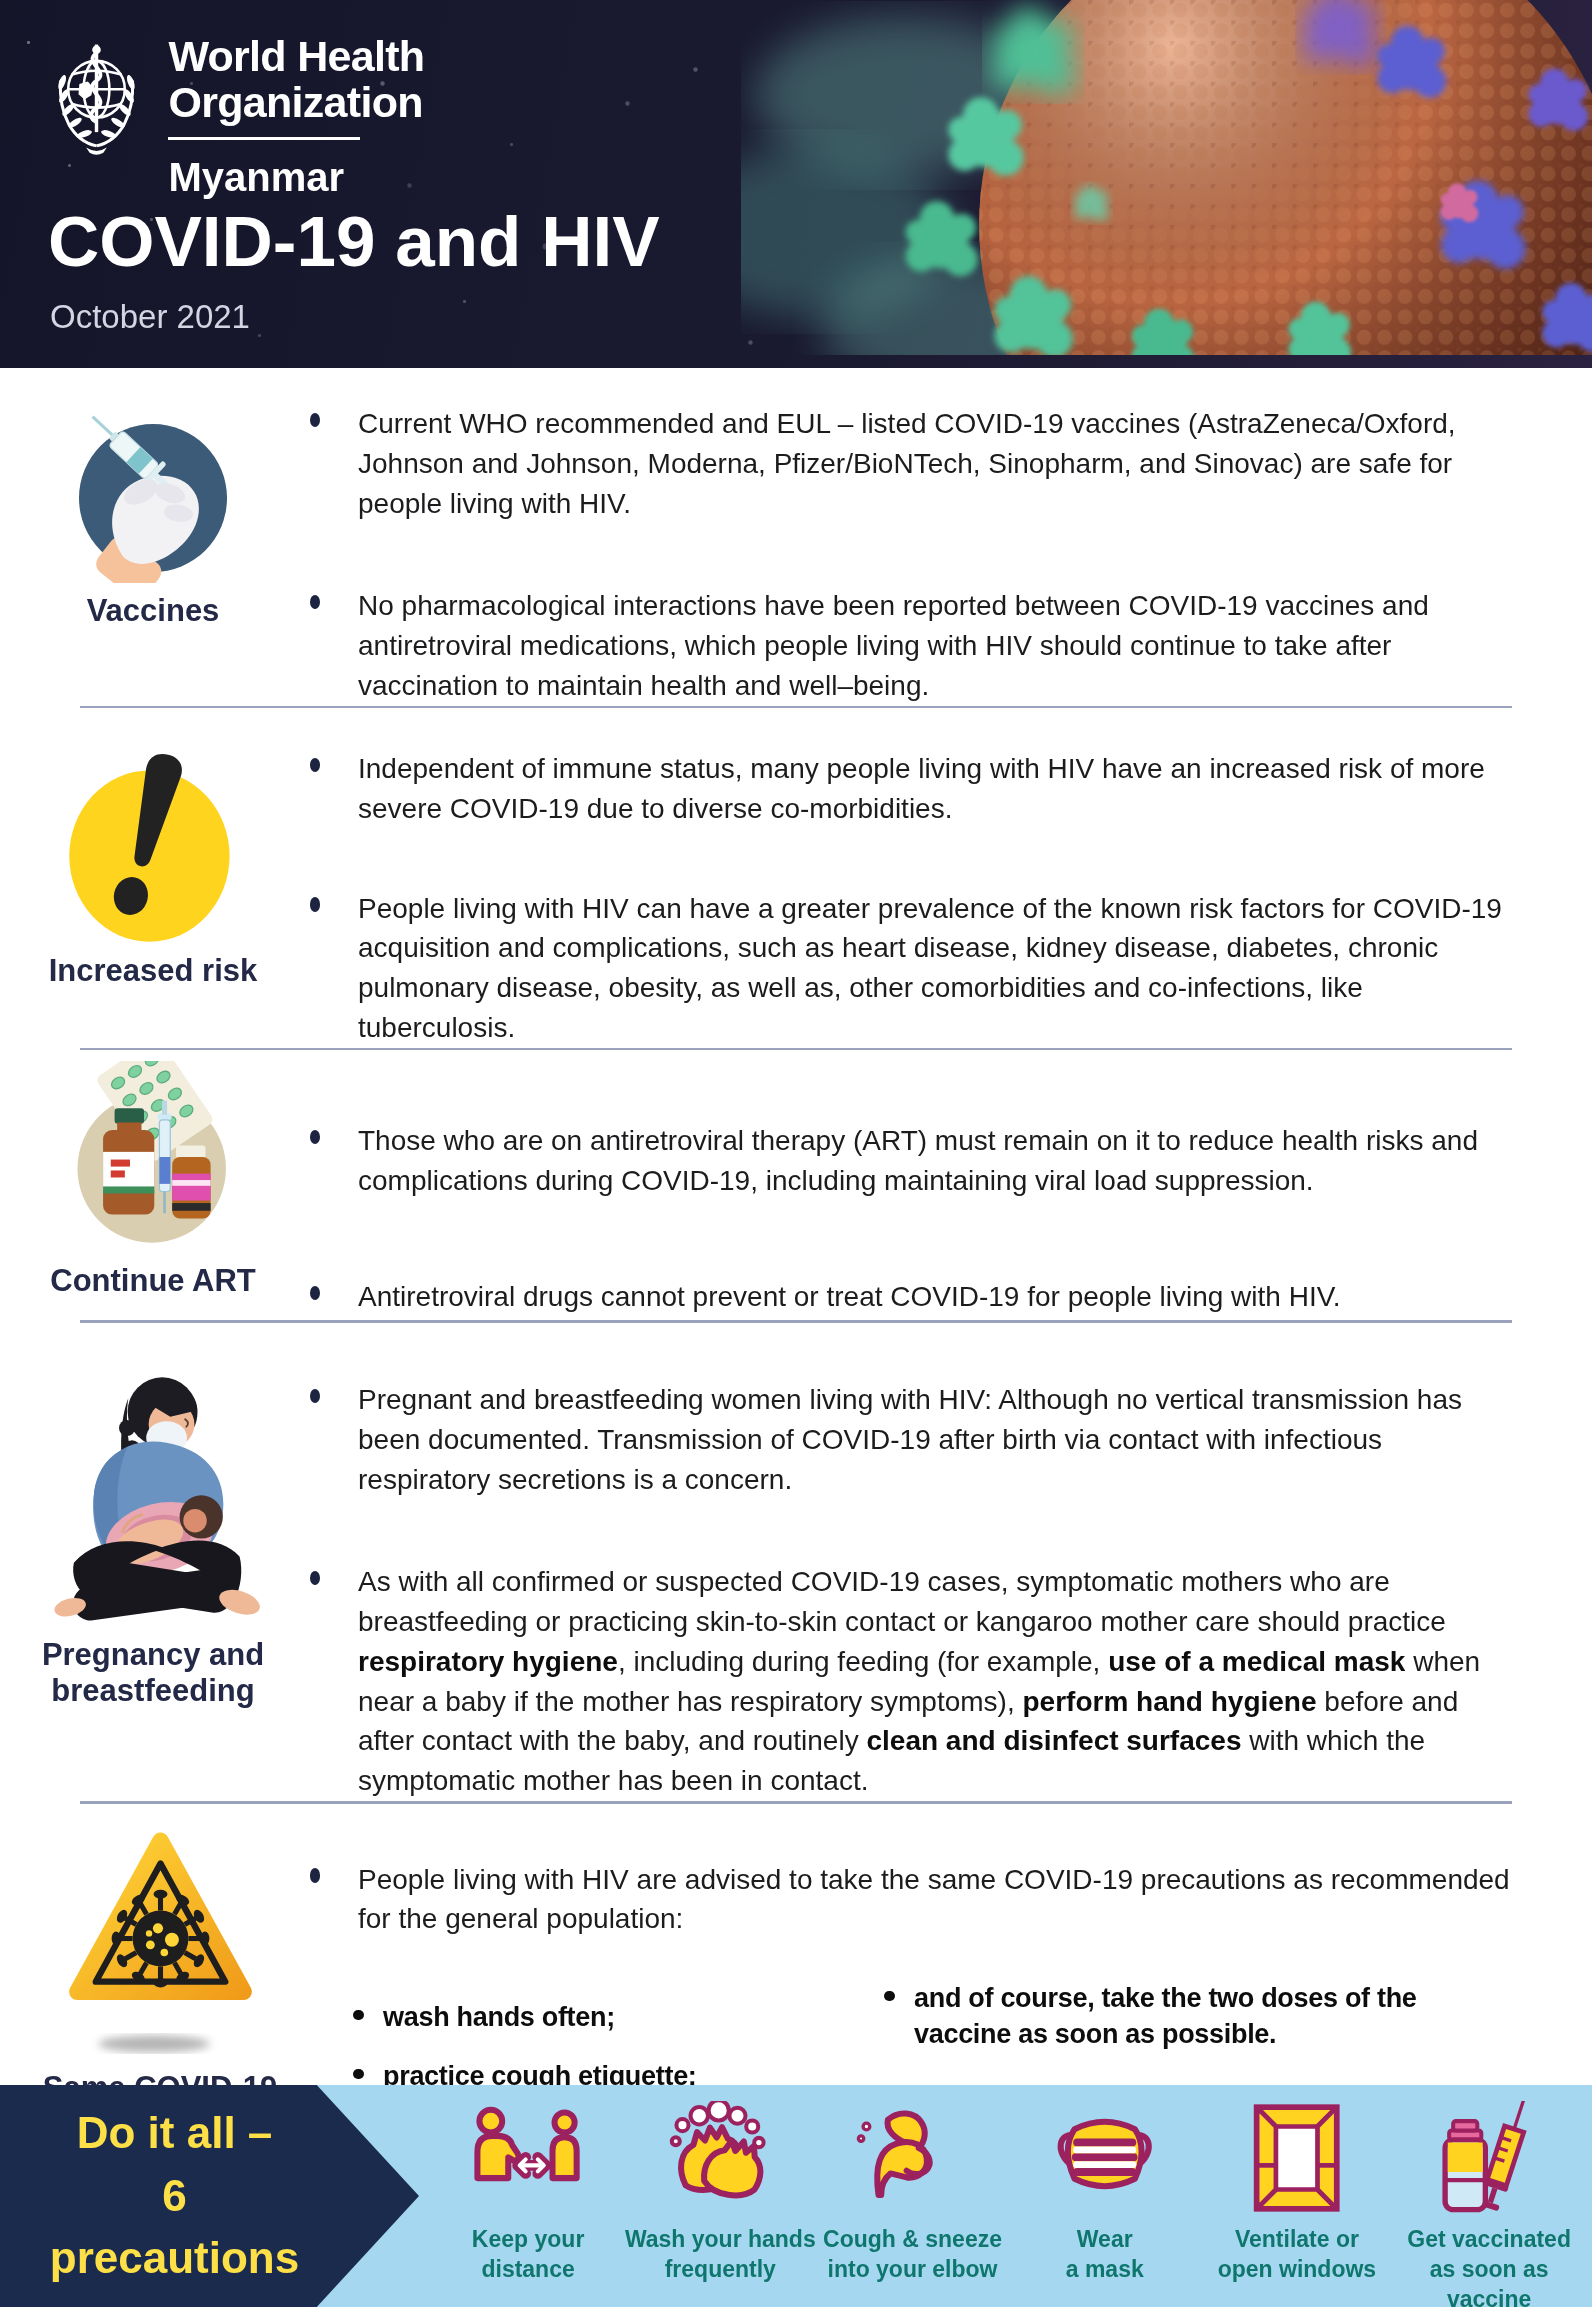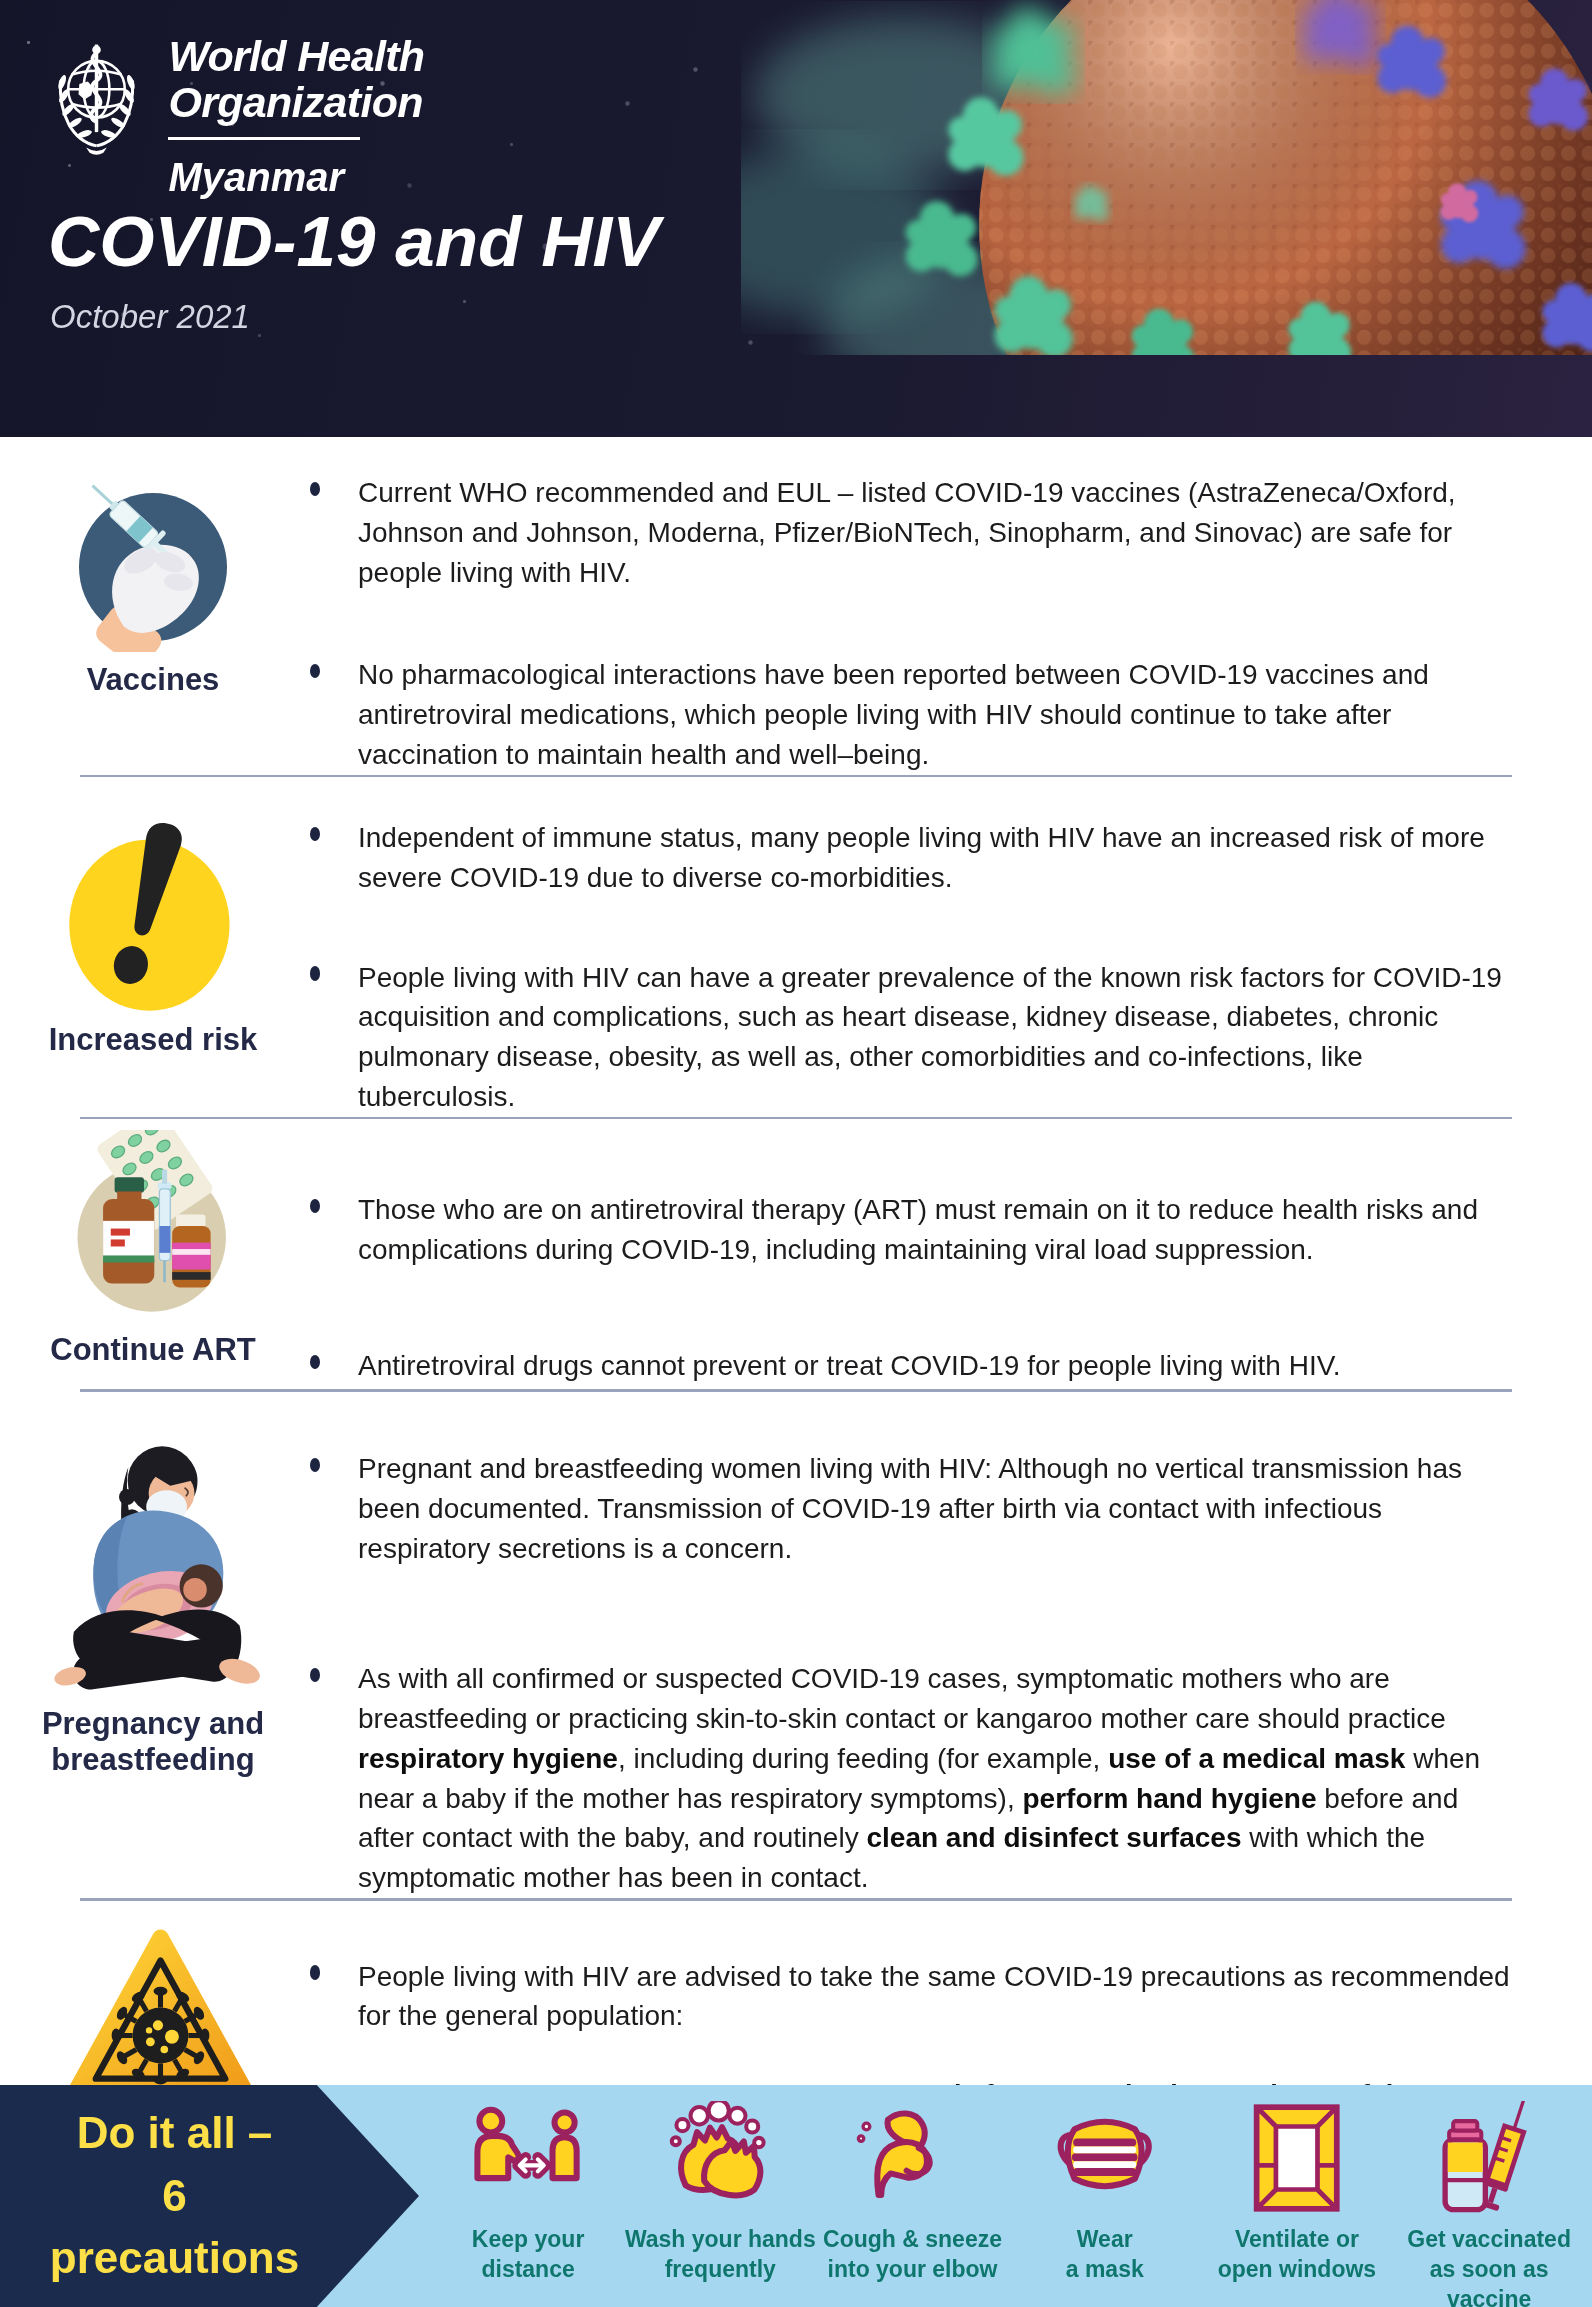--- a/index.html
+++ b/index.html
@@ -1,23 +1,23 @@
 <!DOCTYPE html>
 <html style="font-size:11px"><head>
 <meta charset="utf-8">
 <style>
   * { margin:0; padding:0; box-sizing:border-box; }
   html,body { background:#ffffff; }
   body { font-family:"Liberation Sans", sans-serif; color:#1c1c1e; }
   .page { position:relative; width:1592px; height:2307px; background:#ffffff; overflow:hidden; }
 
   
-  .header { position:relative; width:100%; height:437px;
+  .header { position:relative; width:100%; height:368px;
     background:linear-gradient(100deg,#15152a 0%,#1a1a31 55%,#241e38 80%,#2a2240 100%);
-    overflow:hidden;font-style:italic; }
+    overflow:hidden; }
   .virus-art { position:absolute; top:0; right:0; width:851px; height:355px; }
   .stars { position:absolute; top:41px; left:27px; width:2.7px; height:2.7px; border-radius:50%;
     background:rgba(255,255,255,.4);
     box-shadow: 61px 27px 0 0.7px rgba(255,255,255,.30), 204px 82px 0 0 rgba(255,255,255,.25),
       354px 41px 0 0.7px rgba(214,205,235,.35), 483px 102px 0 0 rgba(255,255,255,.22),
       599px 61px 0 0.7px rgba(209,197,236,.30), 123px 177px 0 0 rgba(255,255,255,.28),
       286px 218px 0 0.7px rgba(255,255,255,.22), 436px 259px 0 0 rgba(223,214,244,.30),
       95px 272px 0 0.7px rgba(255,255,255,.25), 231px 293px 0 0 rgba(255,255,255,.20),
       517px 204px 0 1.4px rgba(190,175,225,.25), 667px 27px 0 0.7px rgba(255,255,255,.25),
       41px 123px 0 0 rgba(255,255,255,.30), 381px 143px 0 0.7px rgba(255,255,255,.18),
@@ -56,21 +56,21 @@
   .sec-vaccines  .bullets   { margin-top:23px; }
   .sec-vaccines  li + li    { margin-top:63px; }
   .sec-risk      .icon-col  { padding-top:38px; }
   .sec-risk      .bullets   { margin-top:41px; }
   .sec-risk      li + li    { margin-top:60px; }
   .sec-art       .icon-col  { padding-top:11px; }
   .sec-art       .bullets   { margin-top:71px; }
   .sec-art       li + li    { margin-top:76px; }
   .sec-pregnancy .icon-col  { padding-top:32px; }
   .sec-pregnancy .bullets   { margin-top:57px; }
-  .sec-pregnancy li + li    { margin-top:91px; }
+  .sec-pregnancy li + li    { margin-top:63px; }
   .sec-precautions .icon-col{ padding-top:19px;padding-left:14px; }
   .sec-precautions .bullets { margin-top:56px; }
 
   .sub-cols { display:flex; margin-top:42px; }
   .subs { list-style:none; }
   .subs li { position:relative; padding-left:35px; font-size:27px; line-height:1.32;
     letter-spacing:-0.3px; }
   .subs li::before { content:""; position:absolute; left:5.4px; top:10.2px; width:10.2px; height:10.2px;
     border-radius:50%; background:#0d0d0d; }
   .subs-left  { margin-left:42px; width:441px; padding-top:19px; }

